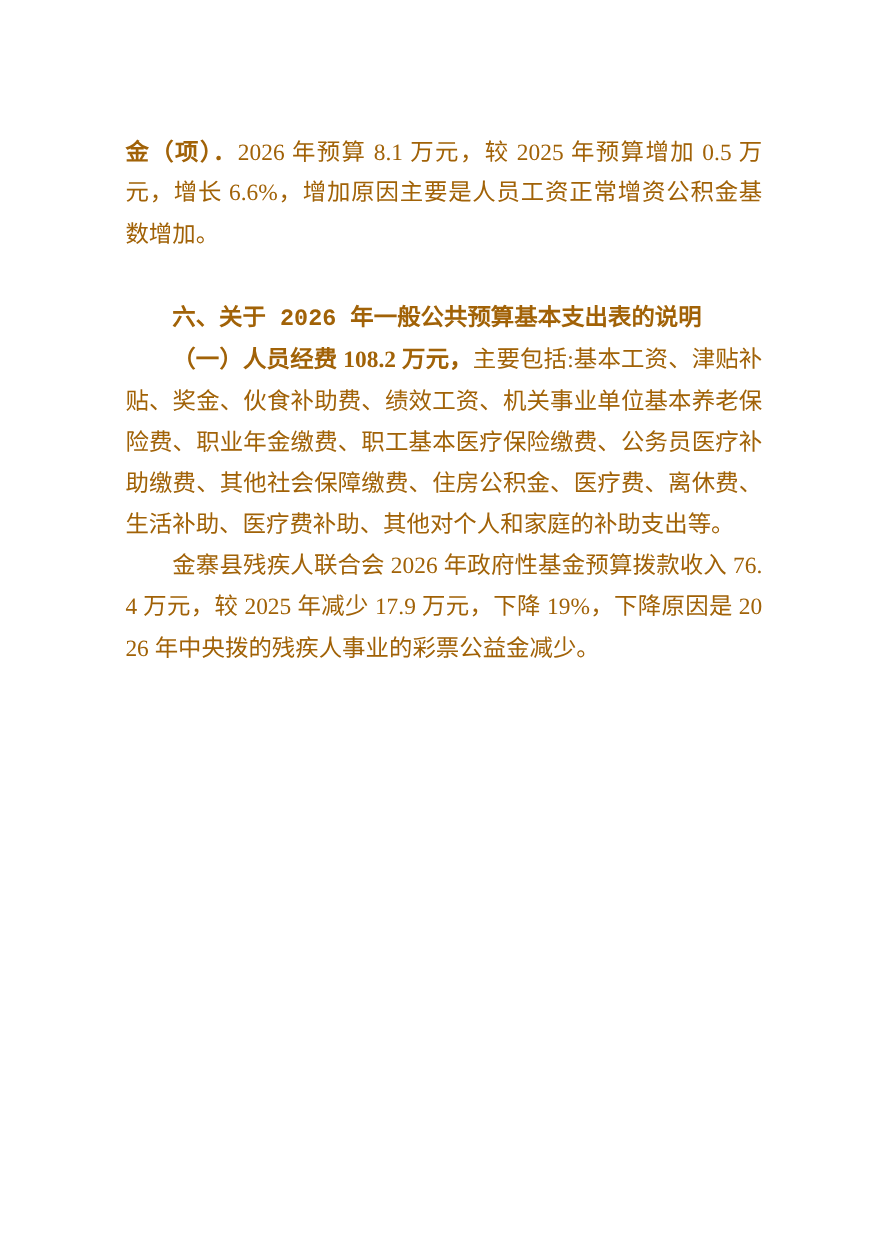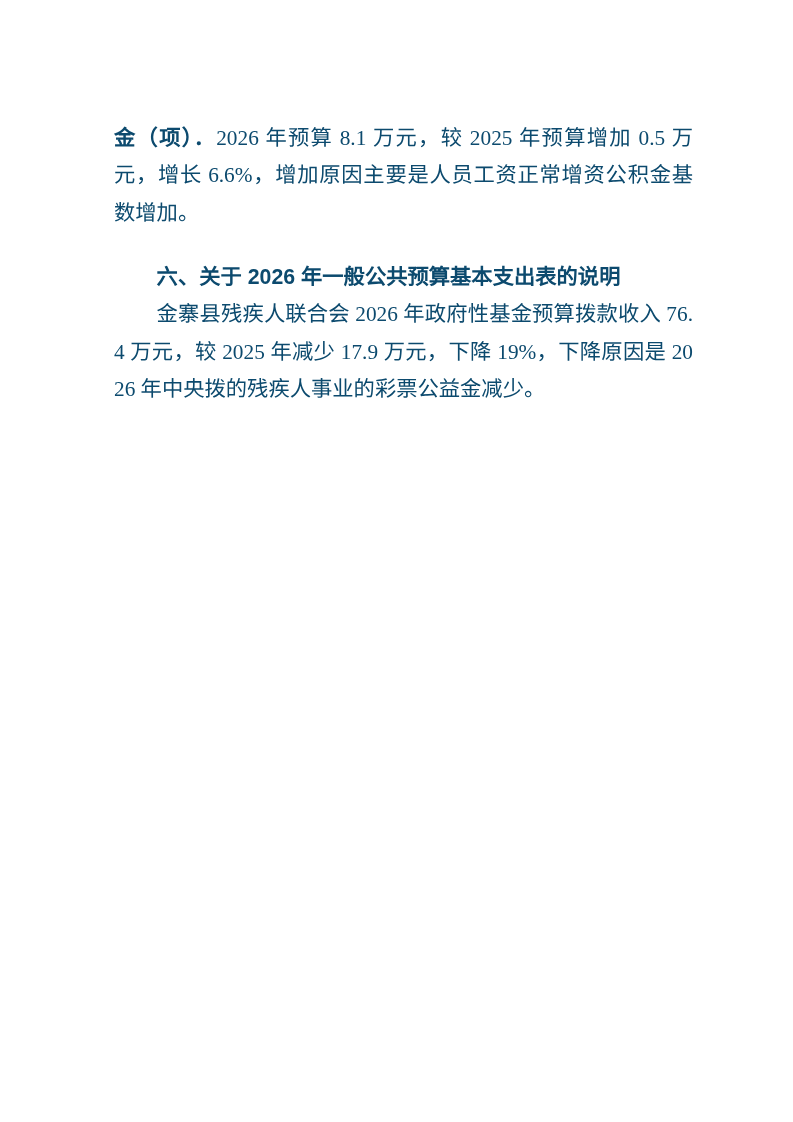--- a/index.html
+++ b/index.html
@@ -7,21 +7,21 @@
     margin: 0;
     padding: 0;
     background: #ffffff;
   }
   .page {
     position: relative;
     width: 793px;
     height: 1122px;
     margin: 0;
     background: #ffffff;
-    color: #0c4a6e;
+    color: #a16207;
     box-sizing: border-box;
     padding: 120px 100px 0 114px;
     overflow: hidden;
     font-family: "Liberation Serif", "DejaVu Serif", serif;
     font-size: 21.3px;
     line-height: 37.33px;
   }
   .para {
     margin: 0;
     padding: 0;
@@ -40,32 +40,34 @@
     margin: 0;
     padding: 0;
     text-indent: 2em;
     text-align: justify;
     font-weight: bold;
     font-size: 21.3px;
     line-height: 37.33px;
     font-family: "Liberation Sans", "DejaVu Sans", sans-serif;
   }
   .heading.gap-above {
-    margin-top: 27px;
+    margin-top: 40px;
+    font-family: Liberation Mono, monospace;
   }
 </style>
 </head>
 <body>
 
 <div class="page">
 
   <p class="para no-indent"><span class="bold-lead">金（项）．</span><span>2026 年预算 8.1 万元，较 2025 年预算增加 0.5 万元，增长 6.6%，增加原因主要是人员工资正常增资公积金基数增加。</span></p>
 
   <h2 class="heading gap-above">六、关于 2026 年一般公共预算基本支出表的说明</h2>
 
 
+  <p class="para"><span class="bold-lead">（一）人员经费 108.2 万元，</span><span>主要包括:基本工资、津贴补贴、奖金、伙食补助费、绩效工资、机关事业单位基本养老保险费、职业年金缴费、职工基本医疗保险缴费、公务员医疗补助缴费、其他社会保障缴费、住房公积金、医疗费、离休费、生活补助、医疗费补助、其他对个人和家庭的补助支出等。</span></p>
 
 
 
   <p class="para">金寨县残疾人联合会 2026 年政府性基金预算拨款收入 76.4 万元，较 2025 年减少 17.9 万元，下降 19%，下降原因是 2026 年中央拨的残疾人事业的彩票公益金减少。</p>
 
 
 </div>
 
 </body></html>

